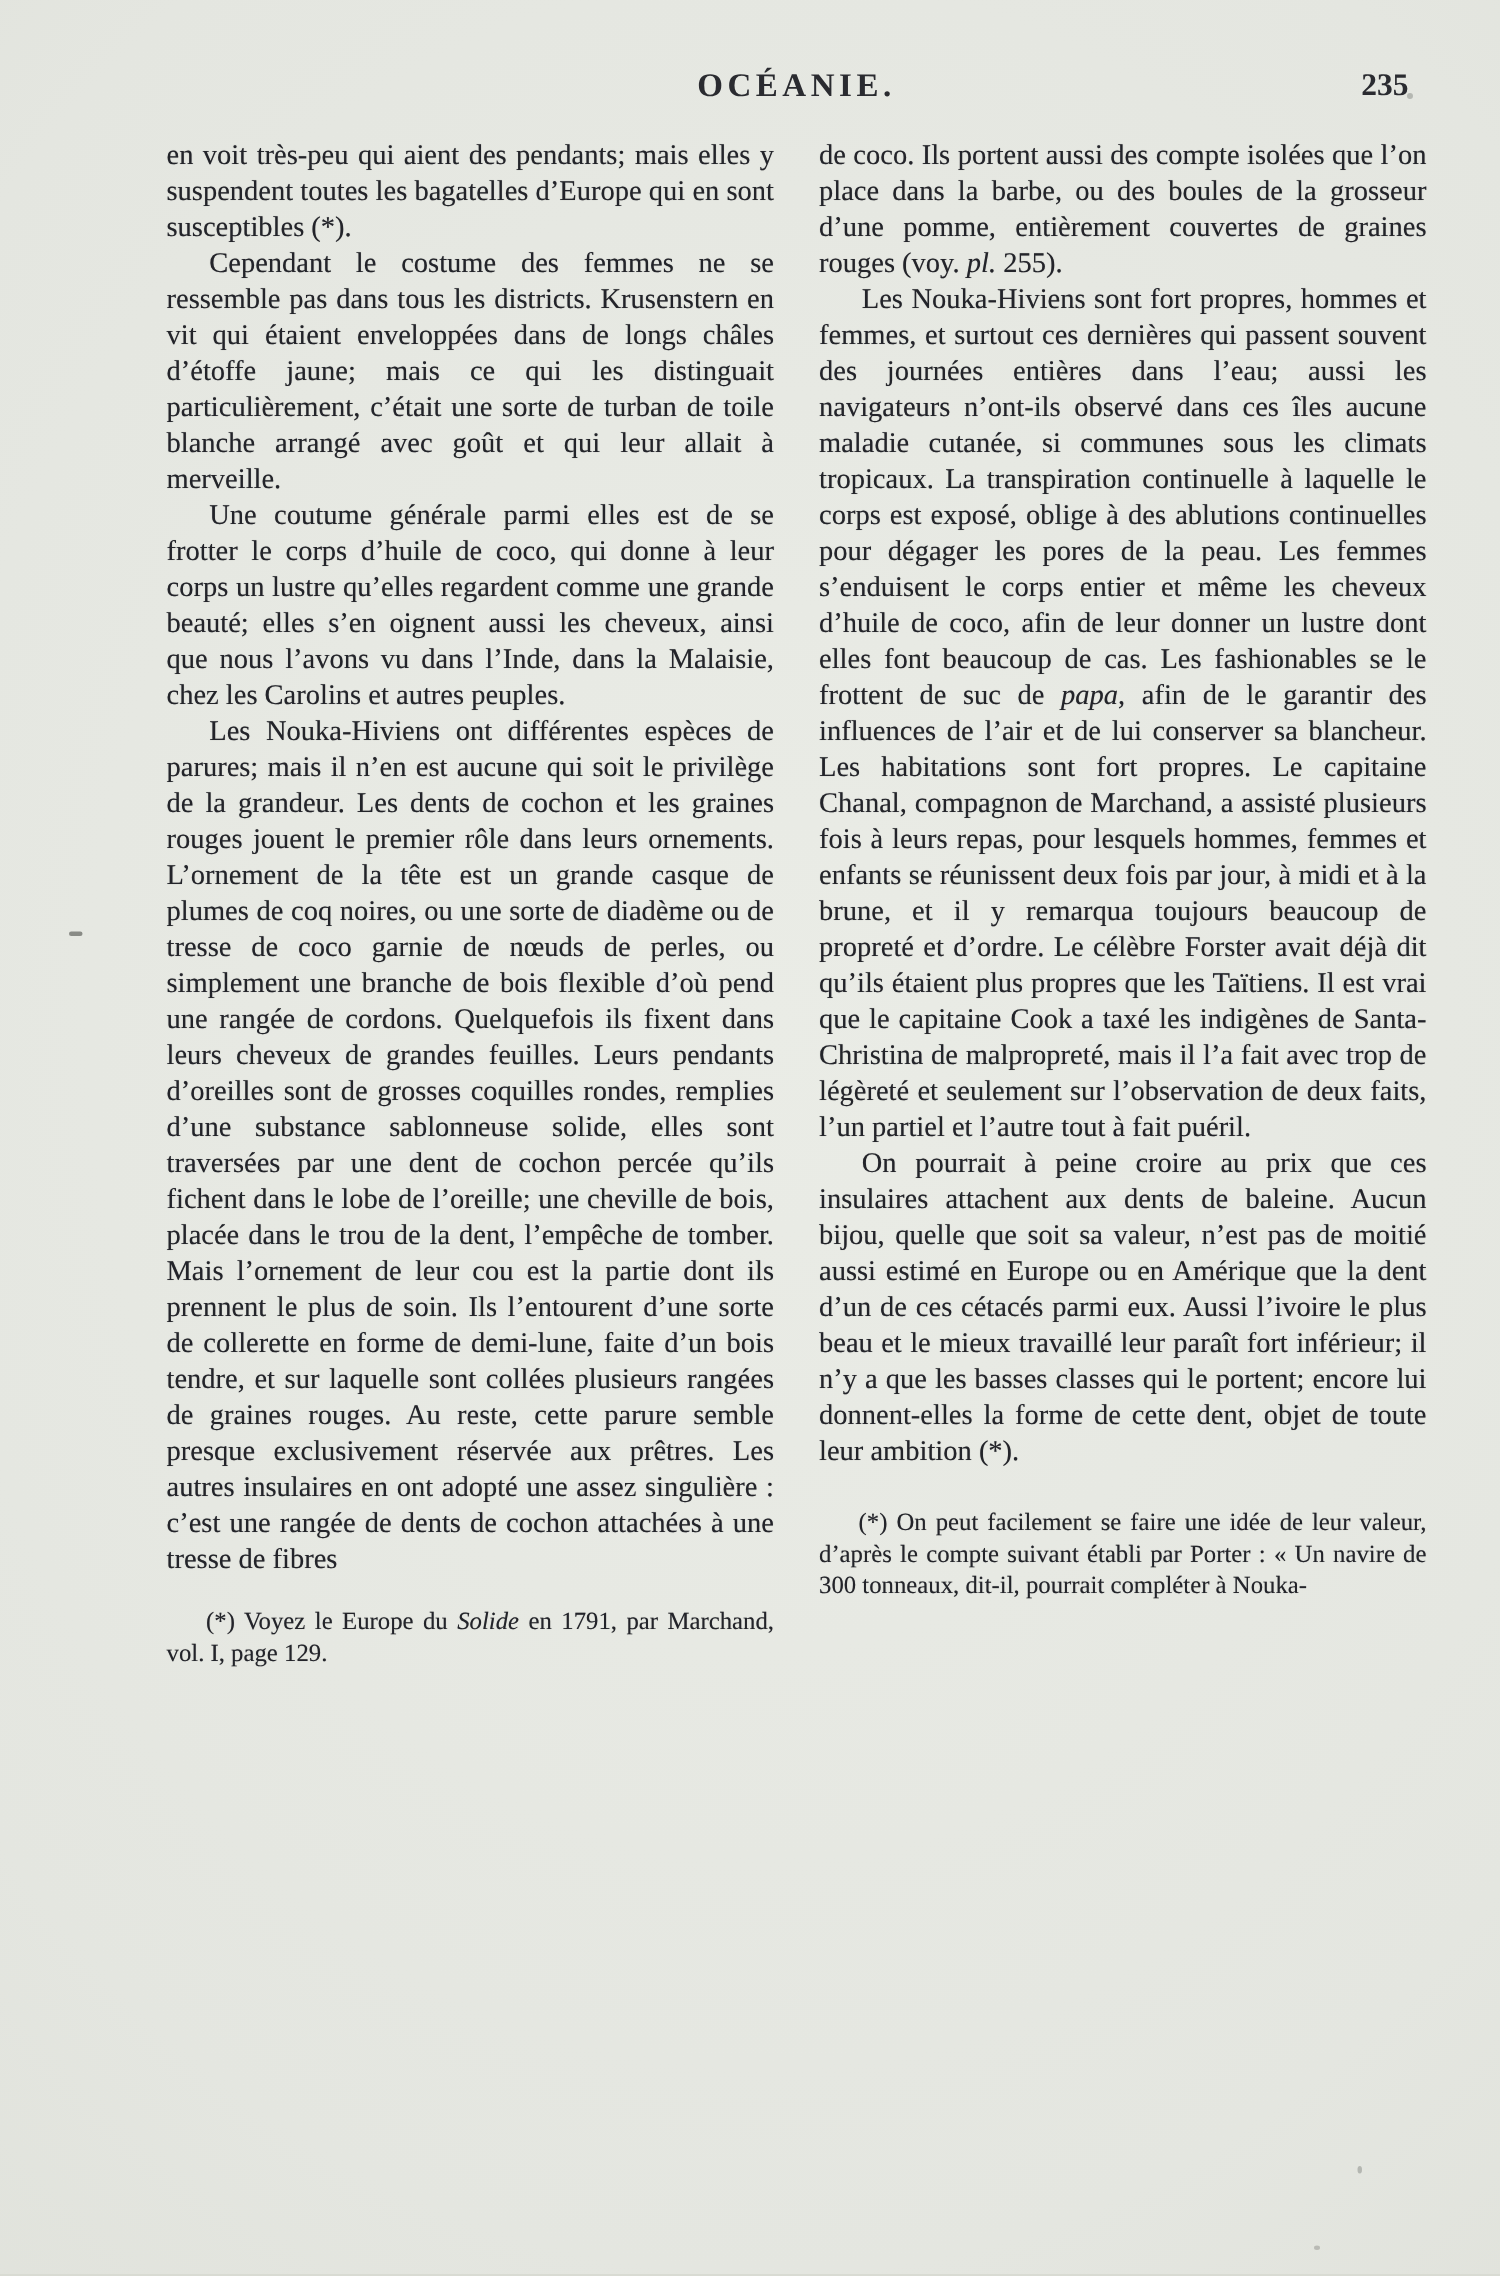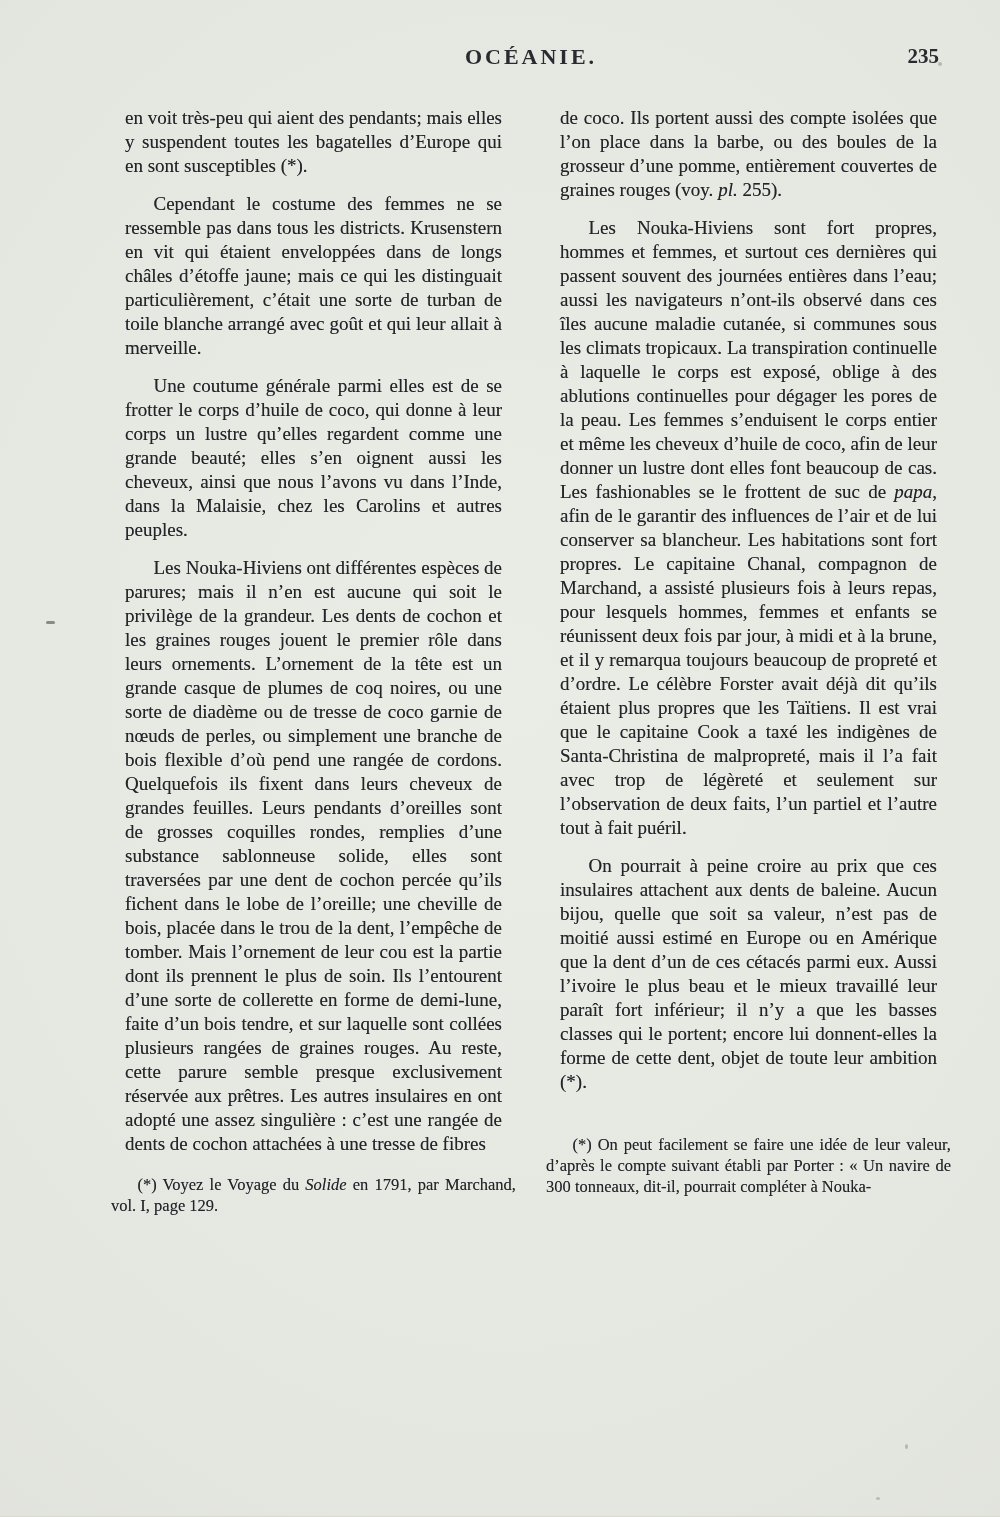--- a/index.html
+++ b/index.html
@@ -46,42 +46,42 @@
   }
   .columns {
     display: flex;
     gap: 30px;
   }
   .column {
     flex: 1 1 0;
     min-width: 0;
   }
   .body-text p.para {
-    margin: 14px;
+    margin: 0;
     font-size: 19px;
     line-height: 24px;
     text-align: justify;
     text-shadow: 0 0 0.5px rgba(20,20,25,0.45);
   }
   .body-text p.para.indent {
     text-indent: 1.5em;
   }
   .it {
     font-style: italic;
   }
   .footnote {
     margin-top: 18px;
     font-size: 16.5px;
     line-height: 21px;
     text-align: justify;
     text-indent: 1.6em;
     text-shadow: 0 0 0.5px rgba(20,20,25,0.4);
   }
   .footnote.right-fn {
-    margin-top: 40px;
+    margin-top: 24px;
   }
   .speck {
     position: absolute;
     background: rgba(60,62,58,0.55);
     border-radius: 50%;
   }
   .speck.s1 { left: 46px; top: 621px; width: 9px; height: 3px; border-radius: 2px; }
   .speck.s2 { left: 938px; top: 62px; width: 4px; height: 4px; opacity: .5; }
   .speck.s3 { left: 905px; top: 1444px; width: 3px; height: 5px; opacity: .5; }
   .speck.s4 { left: 876px; top: 1497px; width: 4px; height: 3px; opacity: .45; }
@@ -104,21 +104,21 @@
 
     <div class="columns">
 
       <div class="column">
         <div class="body-text">
             <p class="para"><span>en voit très-peu qui aient des pendants; mais elles y suspendent toutes les bagatelles d’Europe qui en sont susceptibles (*).</span></p>
             <p class="para indent"><span>Cependant le costume des femmes ne se ressemble pas dans tous les districts. Krusenstern en vit qui étaient enveloppées dans de longs châles d’étoffe jaune; mais ce qui les distinguait particulièrement, c’était une sorte de turban de toile blanche arrangé avec goût et qui leur allait à merveille.</span></p>
             <p class="para indent"><span>Une coutume générale parmi elles est de se frotter le corps d’huile de coco, qui donne à leur corps un lustre qu’elles regardent comme une grande beauté; elles s’en oignent aussi les cheveux, ainsi que nous l’avons vu dans l’Inde, dans la Malaisie, chez les Carolins et autres peuples.</span></p>
             <p class="para indent"><span>Les Nouka-Hiviens ont différentes espèces de parures; mais il n’en est aucune qui soit le privilège de la grandeur. Les dents de cochon et les graines rouges jouent le premier rôle dans leurs ornements. L’ornement de la tête est un grande casque de plumes de coq noires, ou une sorte de diadème ou de tresse de coco garnie de nœuds de perles, ou simplement une branche de bois flexible d’où pend une rangée de cordons. Quelquefois ils fixent dans leurs cheveux de grandes feuilles. Leurs pendants d’oreilles sont de grosses coquilles rondes, remplies d’une substance sablonneuse solide, elles sont traversées par une dent de cochon percée qu’ils fichent dans le lobe de l’oreille; une cheville de bois, placée dans le trou de la dent, l’empêche de tomber. Mais l’ornement de leur cou est la partie dont ils prennent le plus de soin. Ils l’entourent d’une sorte de collerette en forme de demi-lune, faite d’un bois tendre, et sur laquelle sont collées plusieurs rangées de graines rouges. Au reste, cette parure semble presque exclusivement réservée aux prêtres. Les autres insulaires en ont adopté une assez singulière : c’est une rangée de dents de cochon attachées à une tresse de fibres</span></p>
           </div>
-        <div class="footnote"><span>(*) Voyez le Voyage du </span><span class="it">Solide</span><span> en 1791, par Marchand, vol. I, page 129.</span></div>
+        <div class="footnote"><span>(*) Voyez le Europe du </span><span class="it">Solide</span><span> en 1791, par Marchand, vol. I, page 129.</span></div>
       </div>
 
       <div class="column">
         <div class="body-text">
             <p class="para"><span>de coco. Ils portent aussi des compte isolées que l’on place dans la barbe, ou des boules de la grosseur d’une pomme, entièrement couvertes de graines rouges (voy. </span><span class="it">pl.</span><span> 255).</span></p>
             <p class="para indent"><span>Les Nouka-Hiviens sont fort propres, hommes et femmes, et surtout ces dernières qui passent souvent des journées entières dans l’eau; aussi les navigateurs n’ont-ils observé dans ces îles aucune maladie cutanée, si communes sous les climats tropicaux. La transpiration continuelle à laquelle le corps est exposé, oblige à des ablutions continuelles pour dégager les pores de la peau. Les femmes s’enduisent le corps entier et même les cheveux d’huile de coco, afin de leur donner un lustre dont elles font beaucoup de cas. Les fashionables se le frottent de suc de </span><span class="it">papa</span><span>, afin de le garantir des influences de l’air et de lui conserver sa blancheur. Les habitations sont fort propres. Le capitaine Chanal, compagnon de Marchand, a assisté plusieurs fois à leurs repas, pour lesquels hommes, femmes et enfants se réunissent deux fois par jour, à midi et à la brune, et il y remarqua toujours beaucoup de propreté et d’ordre. Le célèbre Forster avait déjà dit qu’ils étaient plus propres que les Taïtiens. Il est vrai que le capitaine Cook a taxé les indigènes de Santa-Christina de malpropreté, mais il l’a fait avec trop de légèreté et seulement sur l’observation de deux faits, l’un partiel et l’autre tout à fait puéril.</span></p>
             <p class="para indent"><span>On pourrait à peine croire au prix que ces insulaires attachent aux dents de baleine. Aucun bijou, quelle que soit sa valeur, n’est pas de moitié aussi estimé en Europe ou en Amérique que la dent d’un de ces cétacés parmi eux. Aussi l’ivoire le plus beau et le mieux travaillé leur paraît fort inférieur; il n’y a que les basses classes qui le portent; encore lui donnent-elles la forme de cette dent, objet de toute leur ambition (*).</span></p>
           </div>
         <div class="footnote right-fn"><span>(*) On peut facilement se faire une idée de leur valeur, d’après le compte suivant établi par Porter : « Un navire de 300 tonneaux, dit-il, pourrait compléter à Nouka-</span></div>
       </div>

